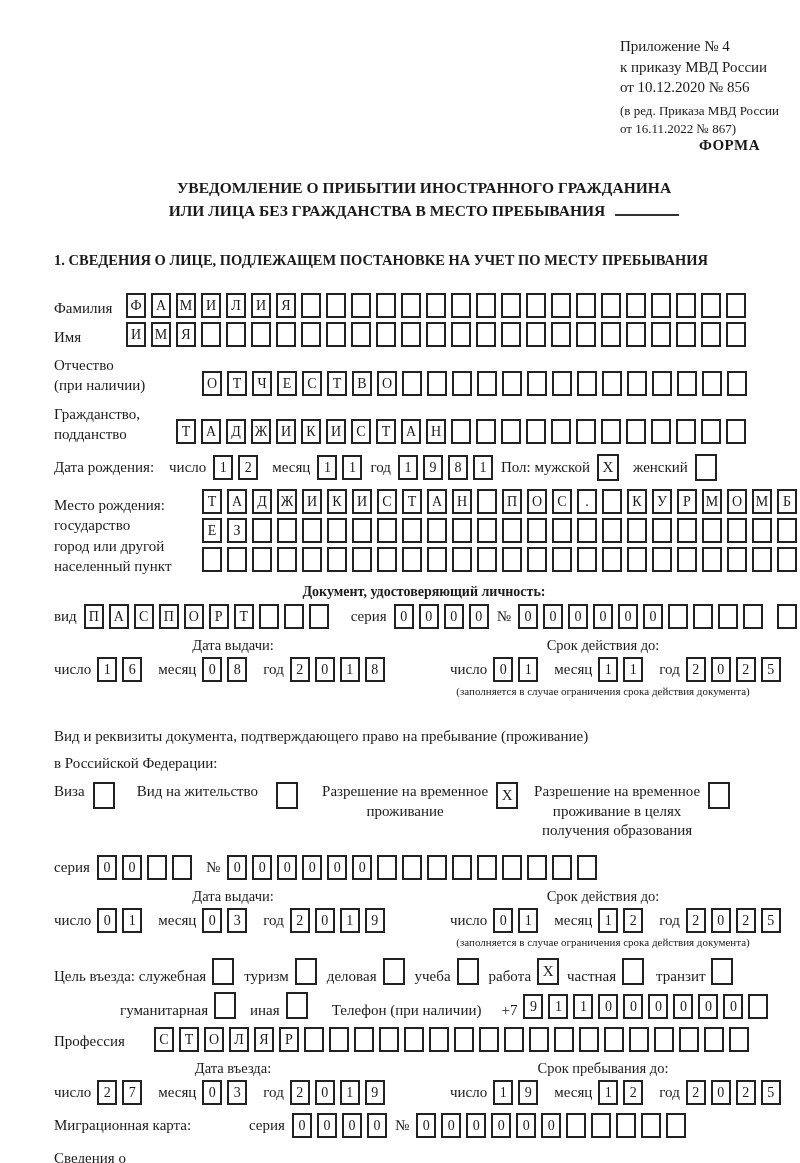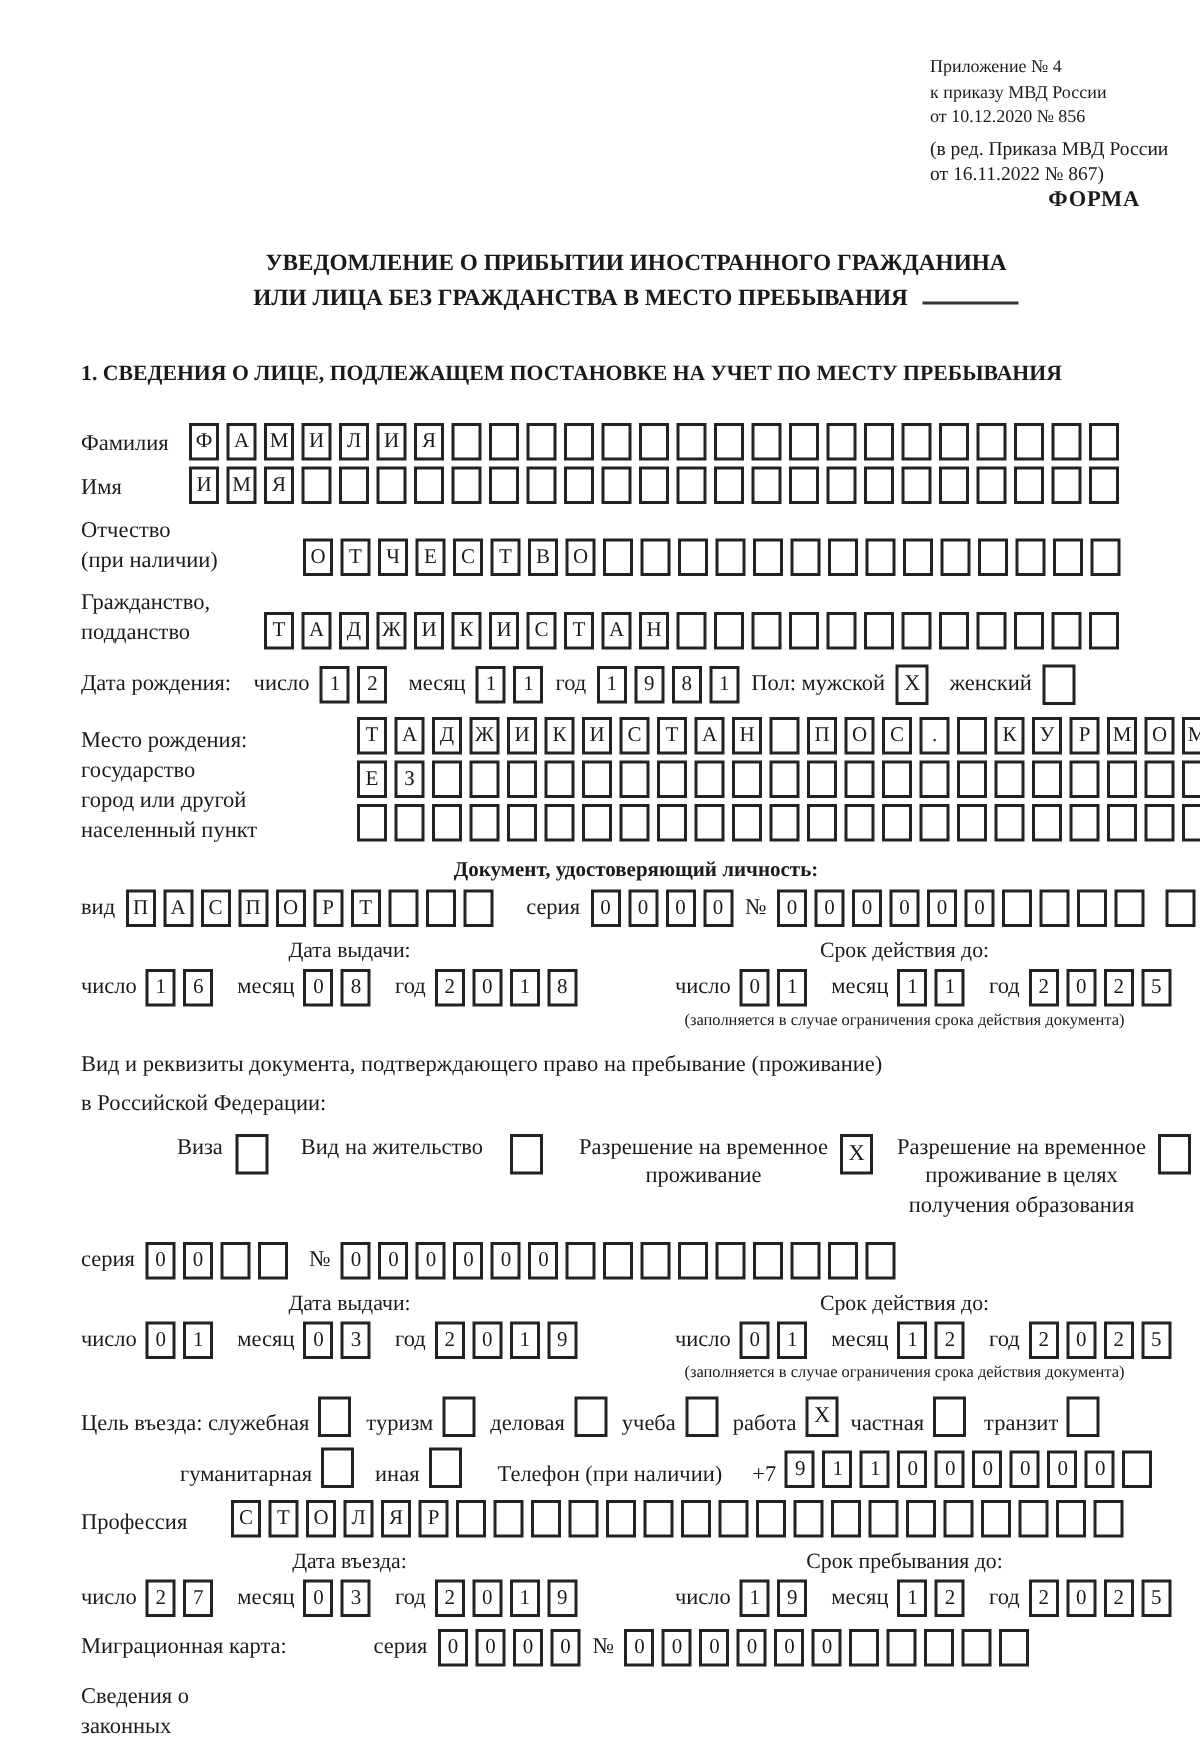--- a/index.html
+++ b/index.html
@@ -2,21 +2,21 @@
 <html lang="ru"><head>
 <meta charset="utf-8">
 <style>
   html,body{margin:0;padding:0;background:#ffffff;}
   body{width:800px;height:1163px;overflow:hidden;
        font-family:"Liberation Serif","DejaVu Serif",serif;
        color:#1a1a1a;font-size:15px;}
   .page{padding:36px 6px 0 54px;box-sizing:border-box;width:800px;}
 
   
-  .hdr-block{margin-left:566px;font-size:12px;line-height:1.38;white-space:pre-line;}
+  .hdr-block{margin-left:566px;font-size:15px;line-height:1.38;white-space:pre-line;}
   .hdr-note{margin-left:566px;font-size:13px;line-height:1.35;margin-top:4px;white-space:pre-line;}
   .form-label{text-align:right;padding-right:34px;font-weight:bold;font-size:15px;letter-spacing:.5px;}
 
   .title{ text-align:center;font-weight:bold;font-size:15.5px;line-height:1.45;margin-top:23px;}
   .title-blank{display:inline-block;width:64px;border-bottom:2px solid #333;height:14px;margin-left:10px;}
   .sec-head{font-weight:bold;font-size:14.5px;margin-top:30px;}
 
   .row{display:flex;align-items:flex-end;margin-top:4px;}
   .lbl{padding-top:4px;flex-shrink:0;line-height:1.35;}
   .pre{white-space:pre-line;}
@@ -37,22 +37,22 @@
 
   .date-pair{display:flex;margin-top:8px;}
   .dp-left{width:358px;flex-shrink:0;}
   .dp-right{flex:1;}
   .date-head{text-align:center;font-size:14.5px;}
   .date-line{display:flex;align-items:center;margin-top:3px;}
   .date-line .t{margin-right:6px;white-space:nowrap;}
   .date-line .sp{margin-left:16px;}
   .date-note{text-align:center;font-size:11px;margin-top:3px;}
 
-  .intro{margin-top:13px;line-height:1.5;}
-  .opts{display:flex;align-items:flex-start;margin-top:8px;justify-content:flex-end;}
+  .intro{margin-top:28px;line-height:1.5;}
+  .opts{display:flex;align-items:flex-start;margin-top:8px;}
   .opt{display:flex;align-items:flex-start;}
   .opt .opt-label{line-height:1.3;}
   .opt .opt-label.center{text-align:center;white-space:pre-line;}
   .opt .cells{margin-left:8px;margin-top:0;}
 
   .purpose-row{display:flex;align-items:flex-end;margin-top:10px;}
   .purpose-row .t{white-space:nowrap;margin-right:6px;}
   .purpose-row .cells{margin-right:12px;}
 </style>
 </head>
@@ -217,21 +217,21 @@
     <span class="t gap8">Пол: мужской</span>
     <span class="cells big">
         <span class="cell">X</span>
       </span>
     <span class="t gap14">женский</span>
     <span class="cells big">
         <span class="cell"></span>
       </span>
   </div>
 
-  <div class="row stack" style="margin-top:8px;gap:36px;">
+  <div class="row stack" style="margin-top:8px;">
     <div class="lbl w148 pre">Место рождения:
 государство
 город или другой
 населенный пункт</div>
     <div>
       <div class="cells">
           <span class="cell">Т</span>
           <span class="cell">А</span>
           <span class="cell">Д</span>
           <span class="cell">Ж</span>

